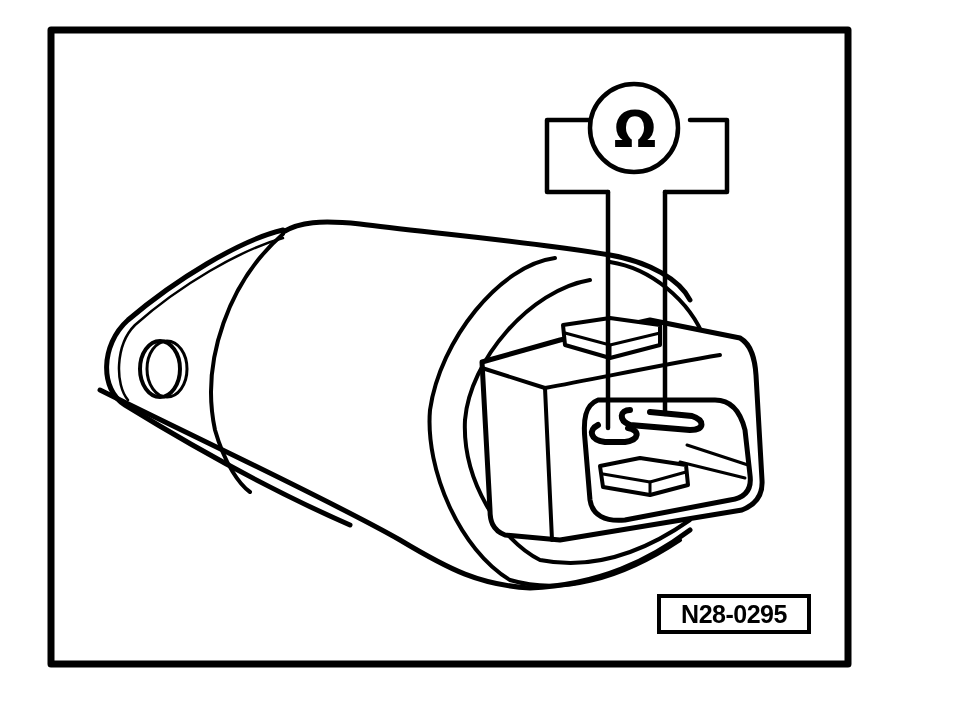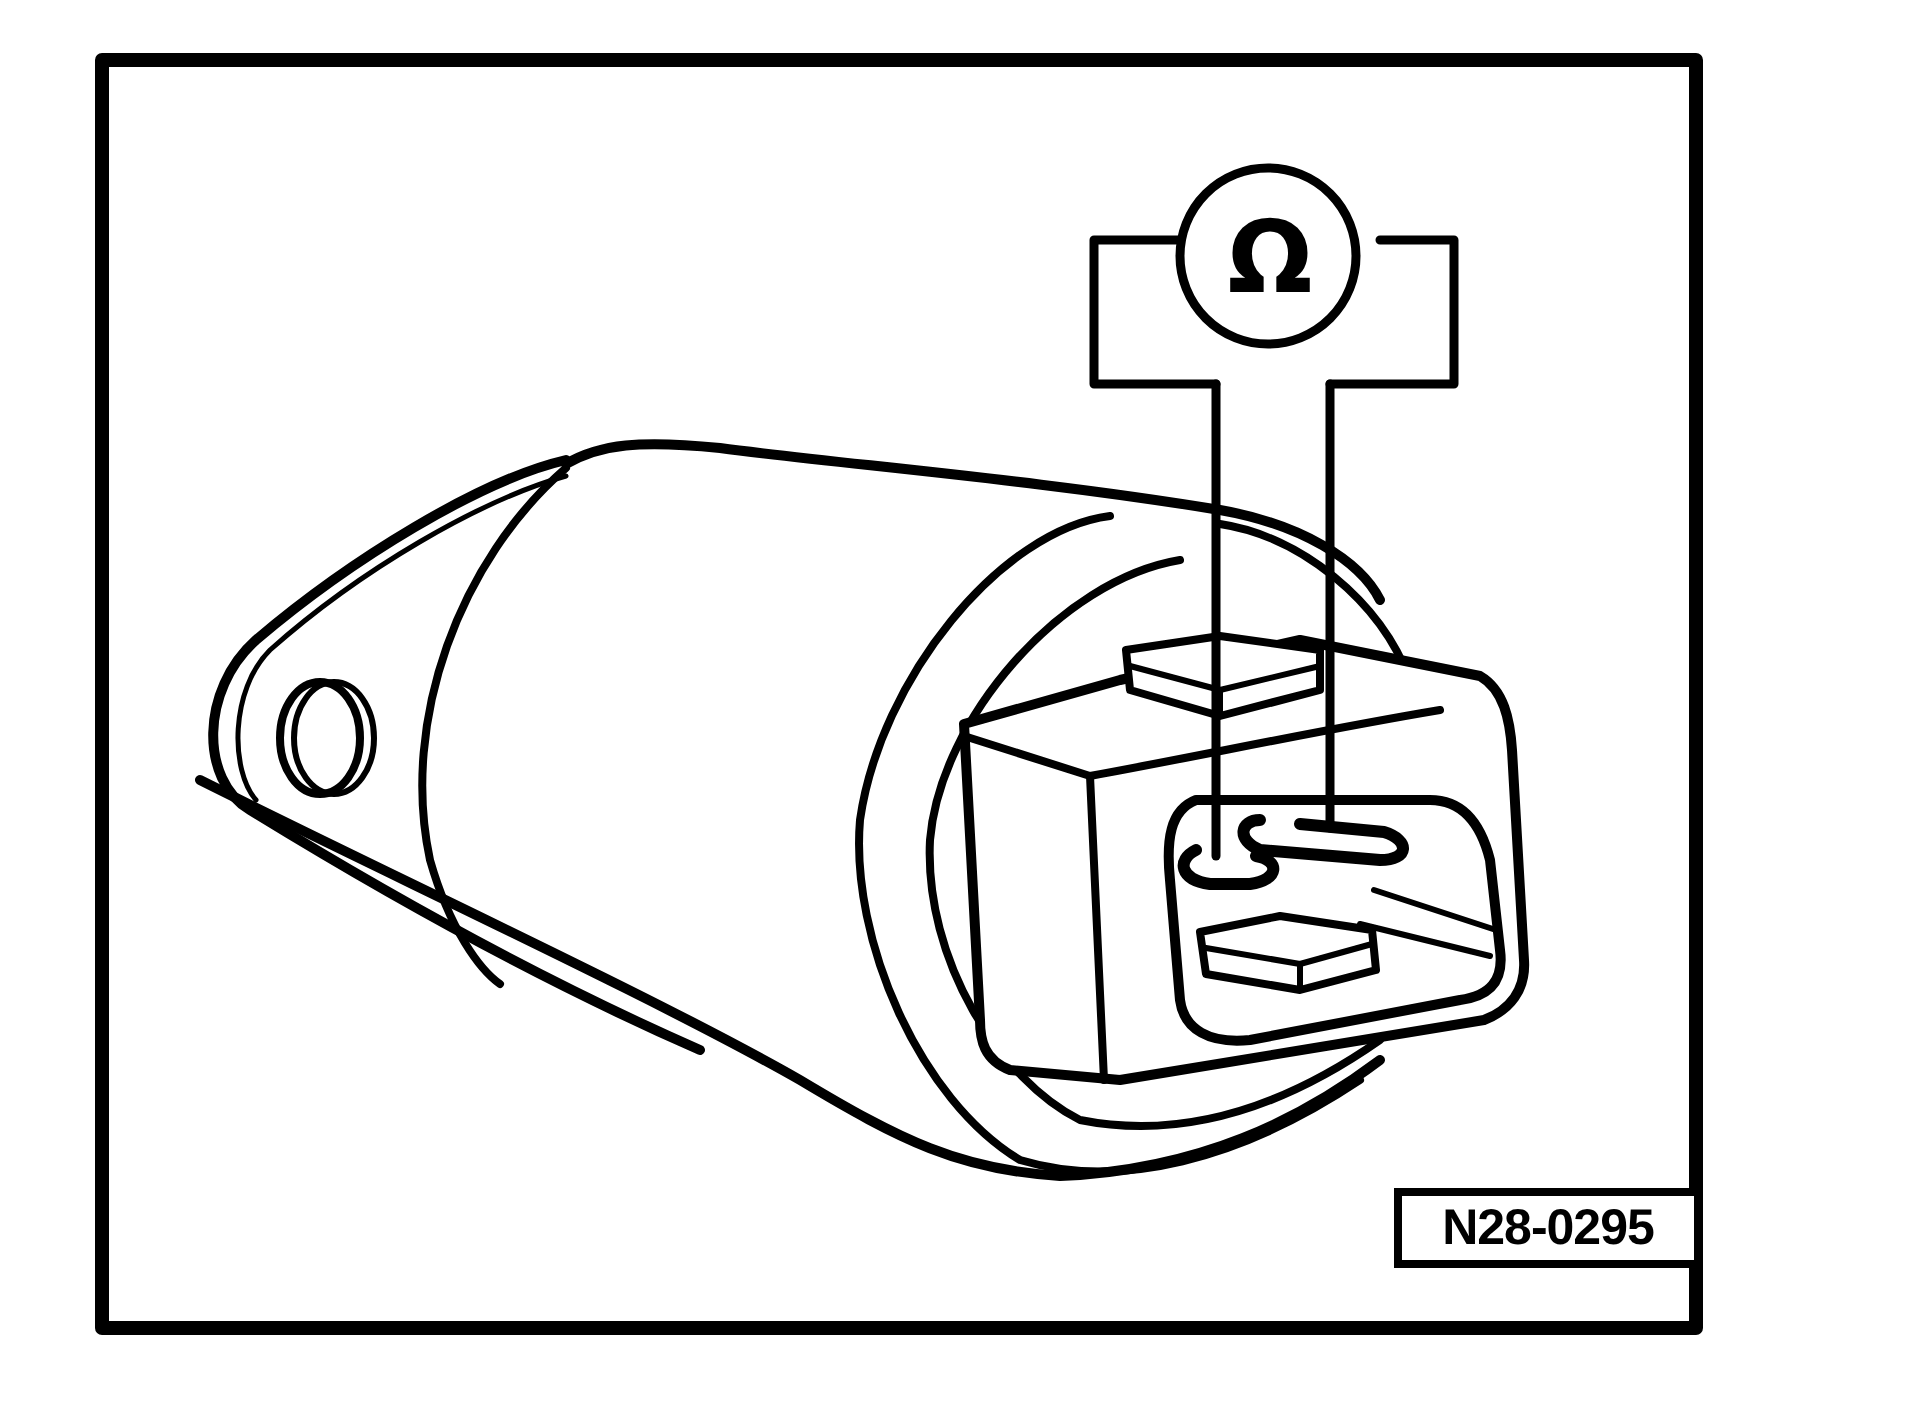--- a/index.html
+++ b/index.html
@@ -36,21 +36,20 @@
       border: 4px solid #000;
       background: #fff;
       display: flex;
       align-items: center;
       justify-content: center;
       font-family: "Liberation Sans", sans-serif;
       font-weight: bold;
       font-size: 25px;
       letter-spacing: -0.5px;
       color: #000;
-      margin-left: 40px;
     }
     .ohm-glyph {
       position: absolute;
       left: 590px;
       top: 84px;
       width: 90px;
       height: 90px;
       display: flex;
       align-items: center;
       justify-content: center;

